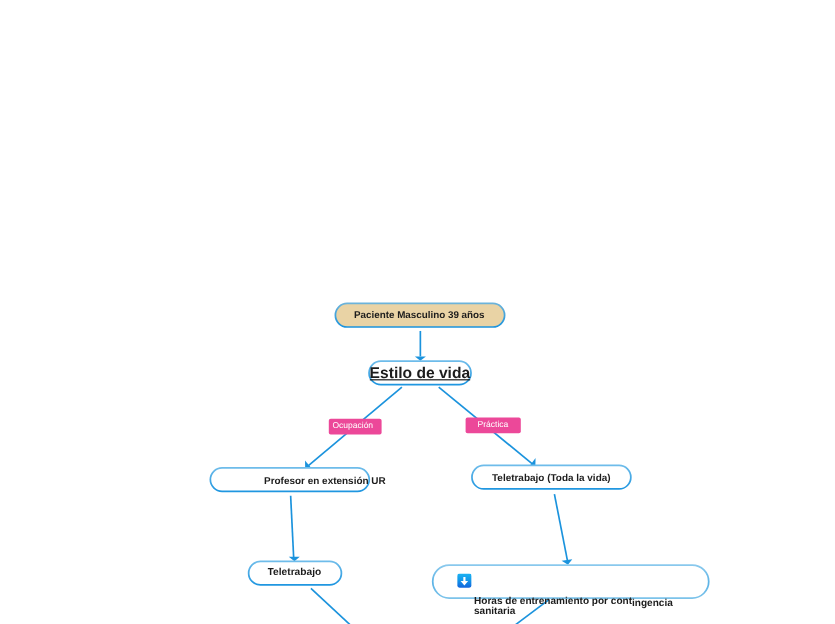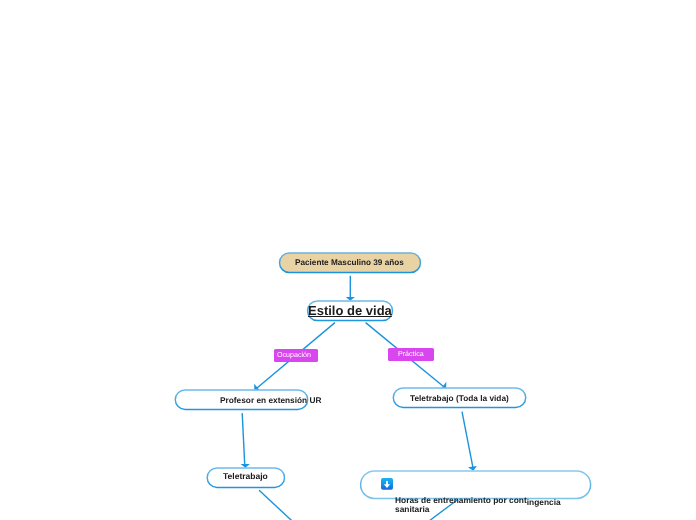--- a/index.html
+++ b/index.html
@@ -6,21 +6,21 @@
   html,body{margin:0;padding:0;background:#ffffff;}
   body{width:696px;height:520px;overflow:hidden;
        font-family:"Liberation Sans",sans-serif;
        -webkit-font-smoothing:antialiased;
        text-rendering:geometricPrecision;}
   #canvas{position:relative;width:696px;height:520px;background:#fff;}
   #edges,#shapes{position:absolute;left:0;top:0;pointer-events:none;}
   .node{position:absolute;box-sizing:border-box;display:flex;align-items:center;justify-content:center;}
   .nodelabel{font-weight:bold;color:#1c1c1c;white-space:nowrap;will-change:transform;position:relative;top:0.6px;}
   .elabel{position:absolute;display:flex;align-items:center;justify-content:center;box-sizing:border-box;
-          background:#d946ef;border-radius:1.6px;}
+          background:#ec4899;border-radius:1.6px;}
   .elabel span{color:#ffffff;font-weight:normal;white-space:nowrap;will-change:transform;}
 </style>
 </head>
 <body>
 
 <div id="canvas">
 
   <svg id="edges" width="696" height="520">
     <defs>
       <linearGradient id="nodeStroke" x1="0" y1="0" x2="0" y2="1">

